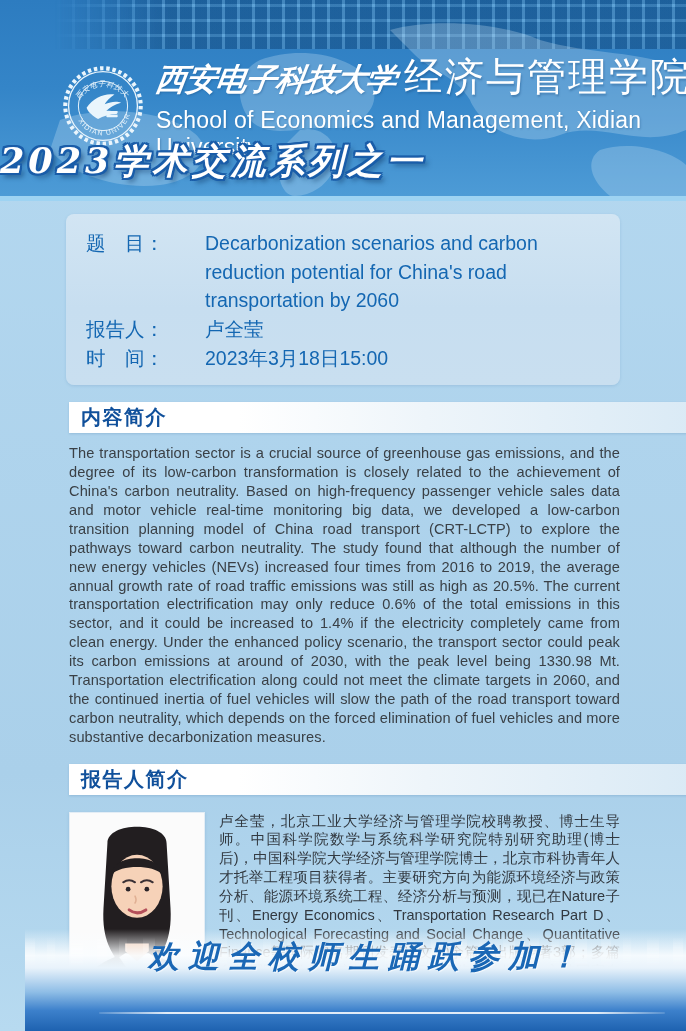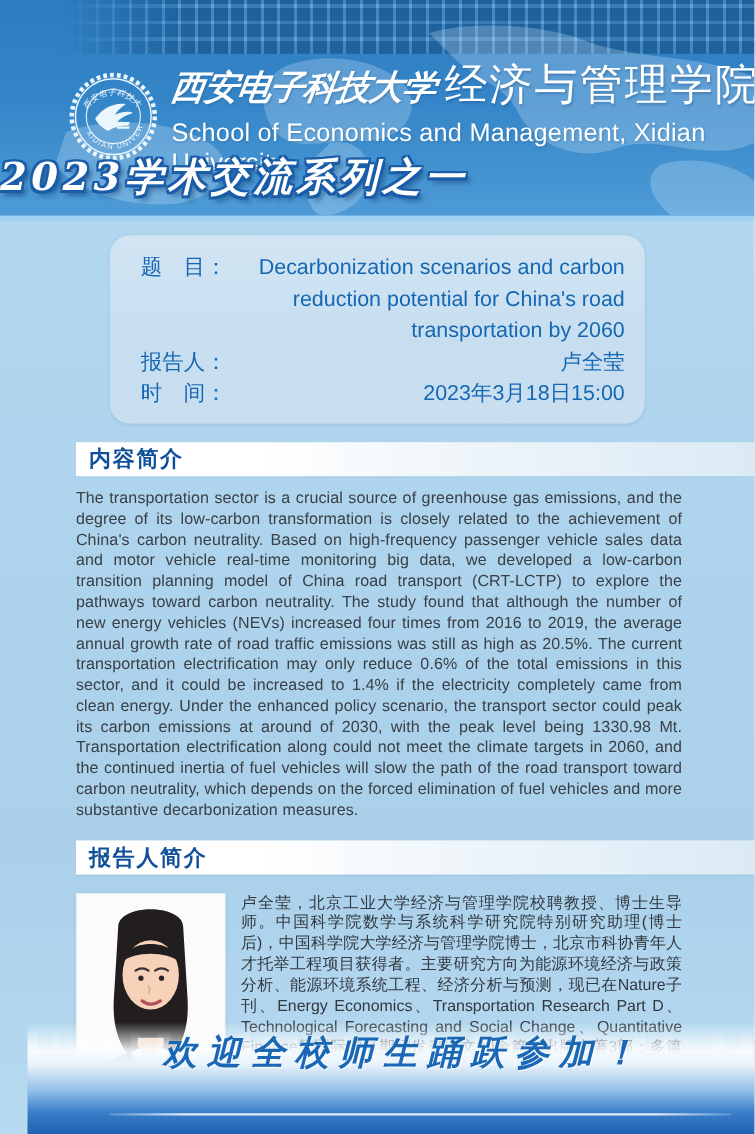--- a/index.html
+++ b/index.html
@@ -44,29 +44,28 @@
     font-size:35px; letter-spacing:4px; color:#fff;
     text-shadow:
       2px 0 0 #1a5da9, -2px 0 0 #1a5da9, 0 2px 0 #1a5da9, 0 -2px 0 #1a5da9,
       2px 2px 0 #1a5da9, -2px -2px 0 #1a5da9, 2px -2px 0 #1a5da9, -2px 2px 0 #1a5da9,
       4px 4px 5px rgba(10,45,90,.55);
   }
   .header-stripe { width:100%; height:5px; background:#9ed3f2; }
   
   .main { position:relative; width:100%; }
   .info-card {
-    width:486px; margin:13px auto 0 auto;
+    width:554px; margin:13px auto 0 auto;
     background:linear-gradient(180deg,#d2e5f3 0%,#c7def0 55%,#c9dff0 100%);
-    border-radius:18px; padding:15px 18px 13px 20px;
+    border-radius:8px; padding:15px 18px 13px 20px;
     box-shadow:0 1px 3px rgba(60,110,160,.18);
-    text-align:right;
   }
   .info-row { display:flex; color:#1467b2; font-size:19.5px; line-height:1.47; font-weight:500; }
   .info-label { flex:0 0 86px; white-space:pre; }
-  .info-value { flex:1; }
+  .info-value { flex:1;margin-left:33px; }
   .section-bar {
     width:650px; height:31px; margin:17px 68px 0 69px;
     background:linear-gradient(90deg,#ffffff 0%,#ffffff 26%,#eef5fa 55%,#d8e9f5 100%);
     display:flex; align-items:center; padding-left:12px;
     box-shadow:0 1px 2px rgba(60,110,160,.22);
   }
   .section-title { color:#10509b; font-size:20px; font-weight:bold; letter-spacing:1.5px; }
   .abstract-text {
     margin:11px 66px 0 69px; font-size:14.6px; line-height:1.295;
     color:#3a4046; text-align:justify; letter-spacing:.1px;

